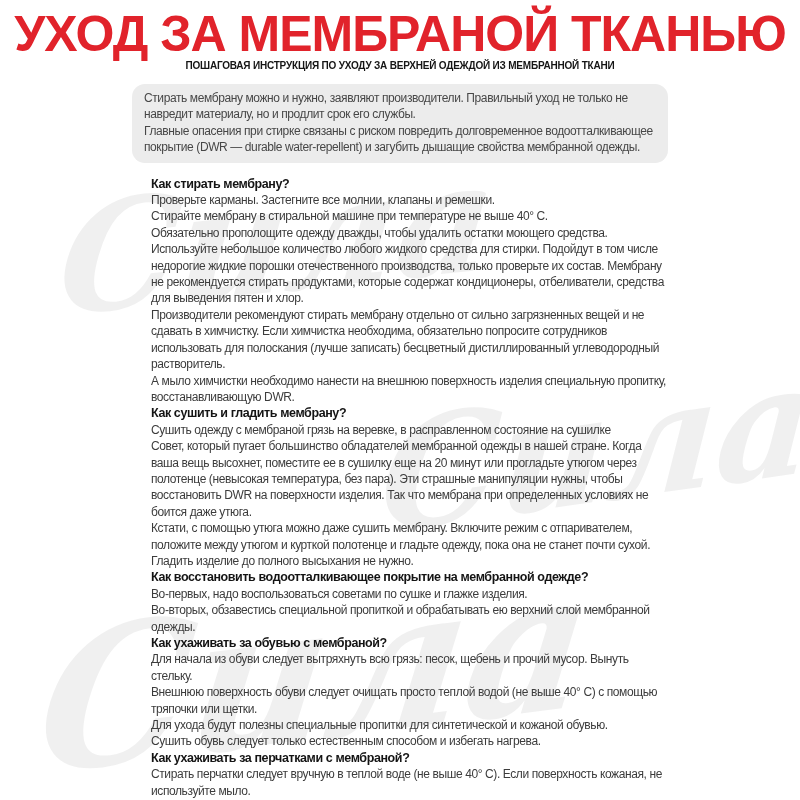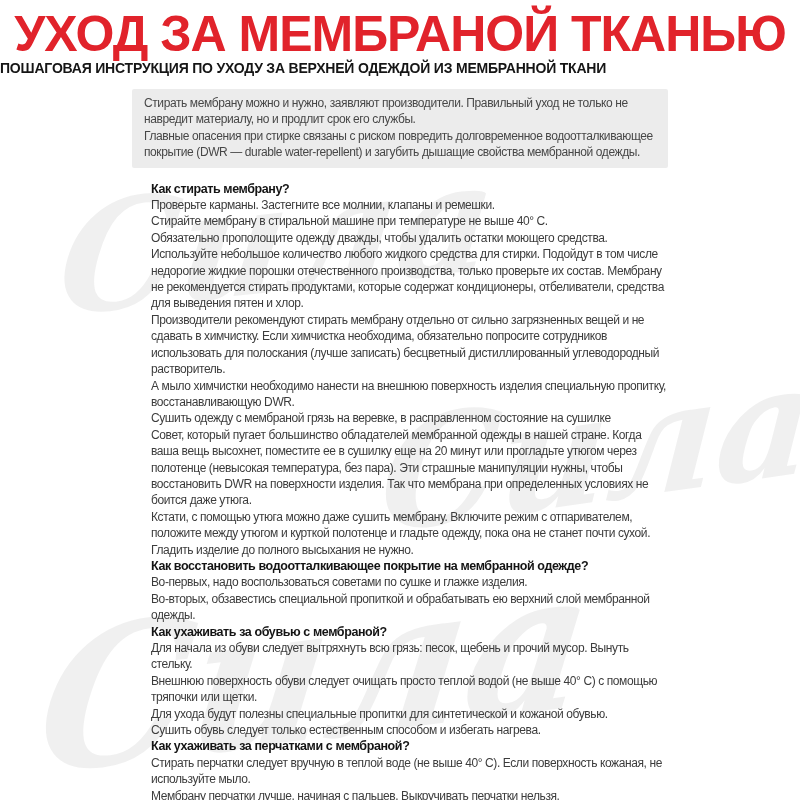--- a/index.html
+++ b/index.html
@@ -35,35 +35,36 @@
   .title {
     margin:12px auto 0;
     text-align:center;
     font-size:50px;
     font-weight:800;
     letter-spacing:-1px;
     line-height:44px;
   }
   .subtitle {
     margin:4px auto 0;
-    font-size:14px;
+    text-align:center;
+    font-size:10px;
     font-weight:700;
     letter-spacing:-0.2px;
     color:#151515;
   }
   
   .content {
     position:relative;
     z-index:1;
     width:536px;
     margin:13px auto 0;
   }
   .intro-box {
     background:#ececec;
-    border-radius:2px;
+    border-radius:13px;
     padding:6px 12px 7px;
     font-size:12px;
     letter-spacing:-0.4px;
     line-height:16.4px;
     color:#474747;
   }
   .intro-box p { margin:0; }
   .body-text {
     margin-top:13px;
     font-size:12px;
@@ -107,20 +108,21 @@
         <p class="section-heading">Как стирать мембрану?</p>
         <p>Проверьте карманы. Застегните все молнии, клапаны и ремешки.</p>
         <p>Стирайте мембрану в стиральной машине при температуре не выше 40° С.</p>
         <p>Обязательно прополощите одежду дважды, чтобы удалить остатки моющего средства.</p>
         <p>Используйте небольшое количество любого жидкого средства для стирки. Подойдут в том числе недорогие жидкие порошки отечественного производства, только проверьте их состав. Мембрану не рекомендуется стирать продуктами, которые содержат кондиционеры, отбеливатели, средства для выведения пятен и хлор.</p>
         <p>Производители рекомендуют стирать мембрану отдельно от сильно загрязненных вещей и не сдавать в химчистку. Если химчистка необходима, обязательно попросите сотрудников использовать для полоскания (лучше записать) бесцветный дистиллированный углеводородный растворитель.</p>
         <p>А мыло химчистки необходимо нанести на внешнюю поверхность изделия специальную пропитку, восстанавливающую DWR.</p>
       </div>
 
       <div>
+        <p class="section-heading">Как сушить и гладить мембрану?</p>
         <p>Сушить одежду с мембраной грязь на веревке, в расправленном состояние на сушилке</p>
         <p>Совет, который пугает большинство обладателей мембранной одежды в нашей стране. Когда ваша вещь высохнет, поместите ее в сушилку еще на 20 минут или прогладьте утюгом через полотенце (невысокая температура, без пара). Эти страшные манипуляции нужны, чтобы восстановить DWR на поверхности изделия. Так что мембрана при определенных условиях не боится даже утюга.</p>
         <p>Кстати, с помощью утюга можно даже сушить мембрану. Включите режим с отпаривателем, положите между утюгом и курткой полотенце и гладьте одежду, пока она не станет почти сухой. Гладить изделие до полного высыхания не нужно.</p>
       </div>
 
       <div>
         <p class="section-heading">Как восстановить водоотталкивающее покрытие на мембранной одежде?</p>
         <p>Во-первых, надо воспользоваться советами по сушке и глажке изделия.</p>
         <p>Во-вторых, обзавестись специальной пропиткой и обрабатывать ею верхний слой мембранной одежды.</p>
       </div>

